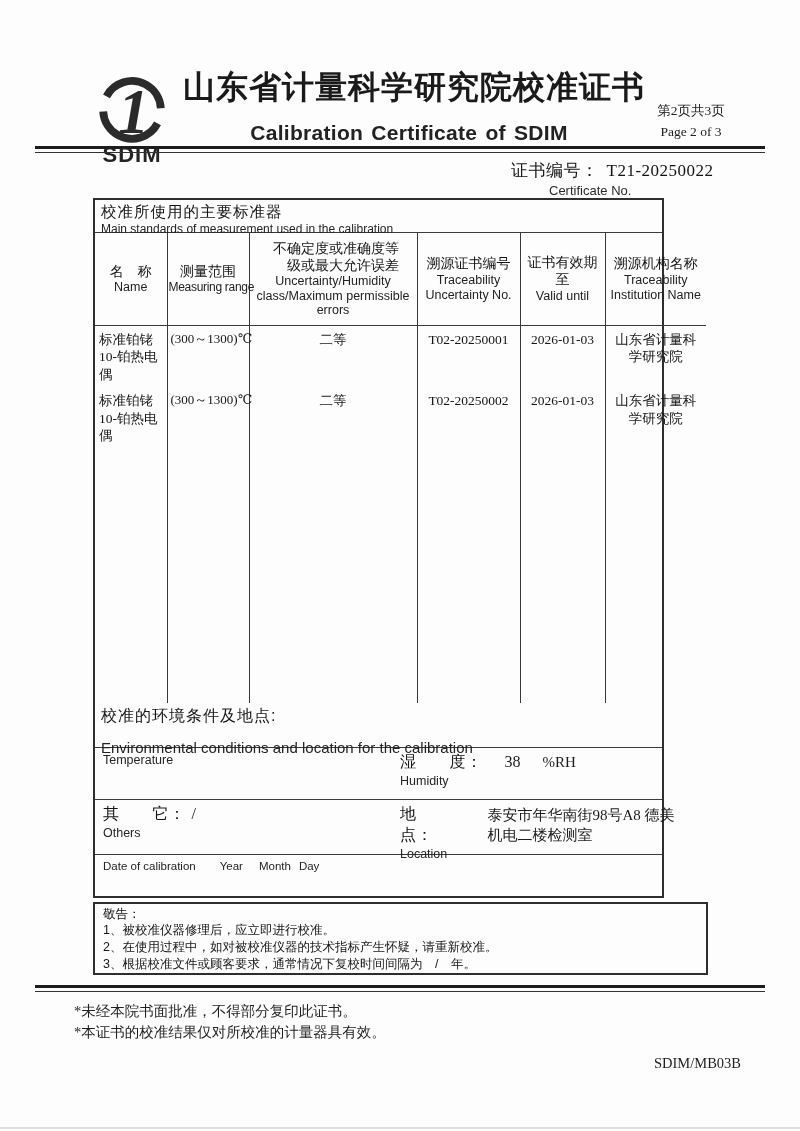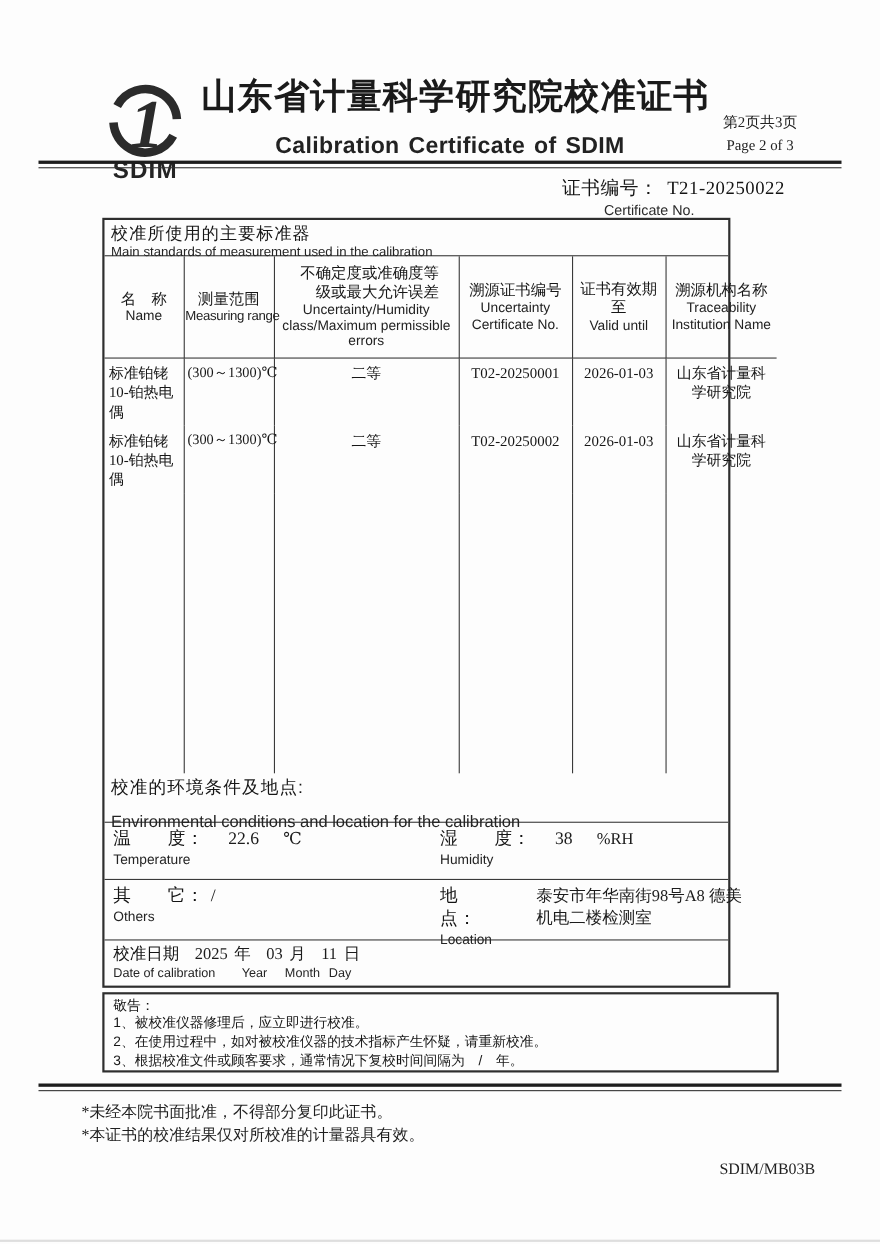--- a/index.html
+++ b/index.html
@@ -167,21 +167,21 @@
         <th class="vline">
           <div class="th-zh">测量范围</div>
           <div class="th-en tight">Measuring range</div>
         </th>
         <th class="vline">
           <div class="th-zh w130">不确定度或准确度等级或最大允许误差</div>
           <div class="th-en">Uncertainty/Humidity class/Maximum permissible errors</div>
         </th>
         <th class="vline">
           <div class="th-zh">溯源证书编号</div>
-          <div class="th-en">Uncertainty Certificate No.</div>
+          <div class="th-en">Traceability Uncertainty No.</div>
         </th>
         <th class="vline">
           <div class="th-zh w74">证书有效期至</div>
           <div class="th-en">Valid until</div>
         </th>
         <th>
           <div class="th-zh">溯源机构名称</div>
           <div class="th-en">Traceability Institution Name</div>
         </th>
       </tr>
@@ -216,23 +216,20 @@
     </tbody>
       </table>
 
     <div class="env-title">
       <div class="env-title-zh">校准的环境条件及地点:</div>
       <div class="env-title-en">Environmental conditions and location for the calibration</div>
     </div>
 
     <div class="env-row env-row1">
       <div class="env-half-l">
-        <div class="env-zh-line">
-          <span class="env-label">温　　度：</span><span class="env-value">22.6</span><span class="env-unit">℃</span>
-        </div>
         <div class="env-en">Temperature</div>
       </div>
       <div class="env-half-r">
         <div class="env-zh-line">
           <span class="env-label">湿　　度：</span><span class="env-value">38</span><span class="env-unit">%RH</span>
         </div>
         <div class="env-en">Humidity</div>
       </div>
     </div>
 
@@ -249,23 +246,20 @@
             <div class="env-zh-line"><span class="env-label">地　　点：</span></div>
             <div class="env-en">Location</div>
           </div>
           <div class="loc-value">泰安市年华南街98号A8 德美机电二楼检测室</div>
         </div>
       </div>
     </div>
 
     <div class="dates-row">
       <div class="date-half-r">
-        <div class="date-zh">
-          <span class="lbl">校准日期</span><span class="dv first">2025</span><span class="du">年</span><span class="dv">03</span><span class="du">月</span><span class="dv">11</span><span class="du">日</span>
-        </div>
         <div class="date-en">
           <span>Date of calibration</span><span class="ey">Year</span><span class="em">Month</span><span class="ed">Day</span>
         </div>
       </div>
     </div>
 
   </div>
 
   <div class="notice-box">
     <div class="notice-title">敬告：</div>

